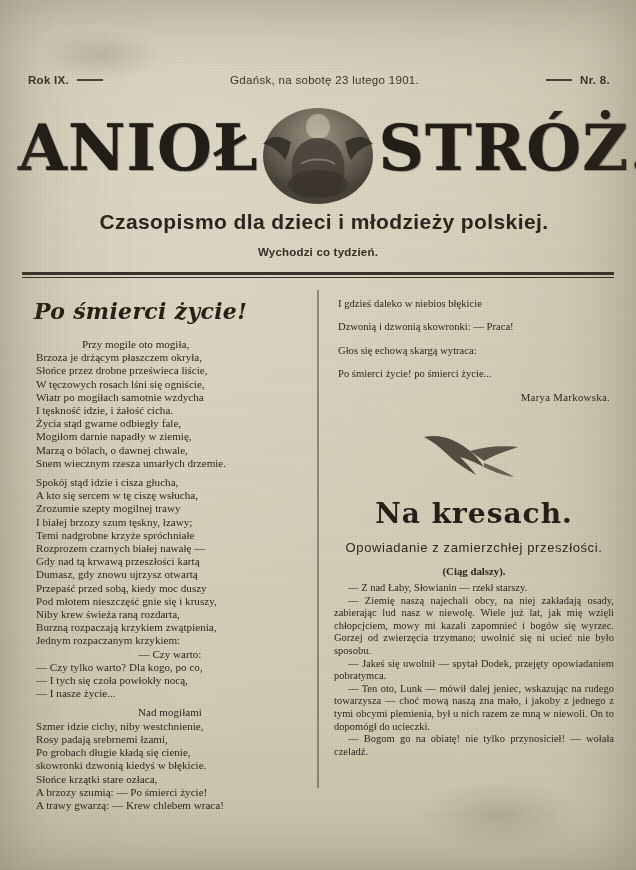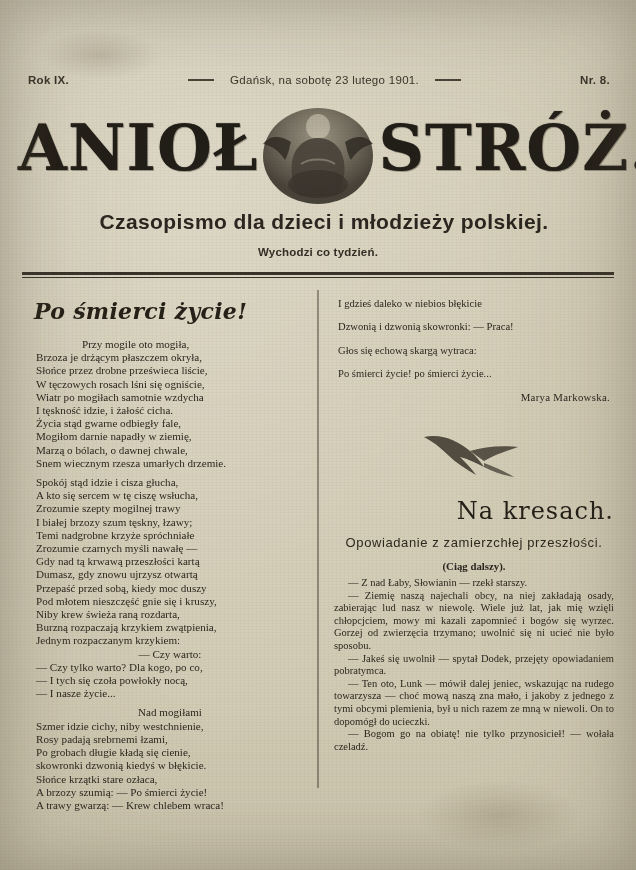--- a/index.html
+++ b/index.html
@@ -60,21 +60,21 @@
     font-size: 11.5px;
     letter-spacing: .3px;
     font-family: "Liberation Sans", sans-serif;
     color: #3a332a;
   }
   .top-line .mid {
     flex: 1;
     text-align: center;
     display: flex;
     align-items: baseline;
-    justify-content: center;
+    justify-content: space-between;
     gap: 8px;
   }
   .top-line .dash {
     display: inline-block;
     width: 26px;
     height: 2px;
     background: #4a4238;
     margin: 0 8px;
     position: relative;
     top: -3px;
@@ -217,24 +217,24 @@
 
   .swallow {
     display: block;
     margin: 20px auto 14px auto;
     width: 120px;
     height: 60px;
     opacity: .9;
   }
 
   .article-title {
-    text-align: right;
+    text-align: center;
     font-family: "DejaVu Serif", serif;
-    font-weight: normal;
-    font-size: 24px;
+    font-weight: bold;
+    font-size: 28px;
     letter-spacing: 1px;
     color: #241f18;
     margin: 14px 0 10px 0;
   }
   .article-sub {
     text-align: center;
     font-family: "Liberation Sans", sans-serif;
     font-size: 13px;
     letter-spacing: .6px;
     color: #2e291f;
@@ -319,21 +319,21 @@
           <p>I tęskność idzie, i żałość cicha.</p>
           <p>Życia stąd gwarne odbiegły fale,</p>
           <p>Mogiłom darnie napadły w ziemię,</p>
           <p>Marzą o bólach, o dawnej chwale,</p>
           <p>Snem wiecznym rzesza umarłych drzemie.</p>
           <p class="stanza">Spokój stąd idzie i cisza głucha,</p>
           <p>A kto się sercem w tę ciszę wsłucha,</p>
           <p>Zrozumie szepty mogilnej trawy</p>
           <p>I białej brzozy szum tęskny, łzawy;</p>
           <p>Temi nadgrobne krzyże spróchniałe</p>
-          <p>Zrozumie czarnych myśli nawałę —</p>
+          <p>Rozprozem czarnych białej nawałę —</p>
           <p>Gdy nad tą krwawą przeszłości kartą</p>
           <p>Dumasz, gdy znowu ujrzysz otwartą</p>
           <p>Przepaść przed sobą, kiedy moc duszy</p>
           <p>Pod młotem nieszczęść gnie się i kruszy,</p>
           <p>Niby krew świeża raną rozdarta,</p>
           <p>Burzną rozpaczają krzykiem zwątpienia,</p>
           <p>Jednym rozpaczanym krzykiem:</p>
           <p class="center">— Czy warto:</p>
           <p>— Czy tylko warto? Dla kogo, po co,</p>
           <p>— I tych się czoła powłokły nocą,</p>

